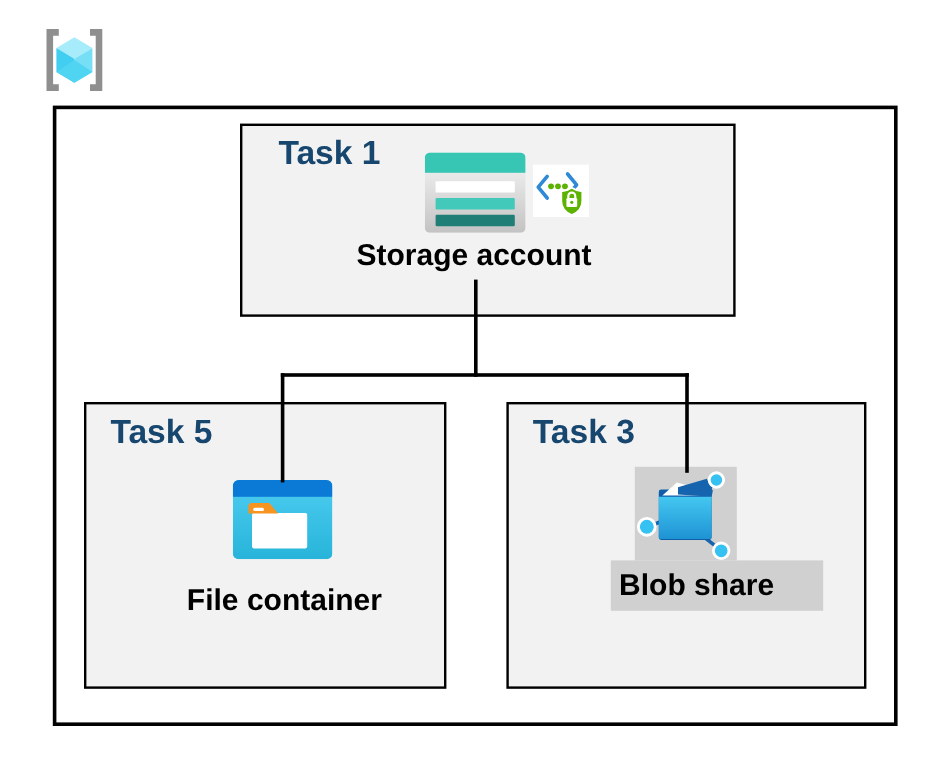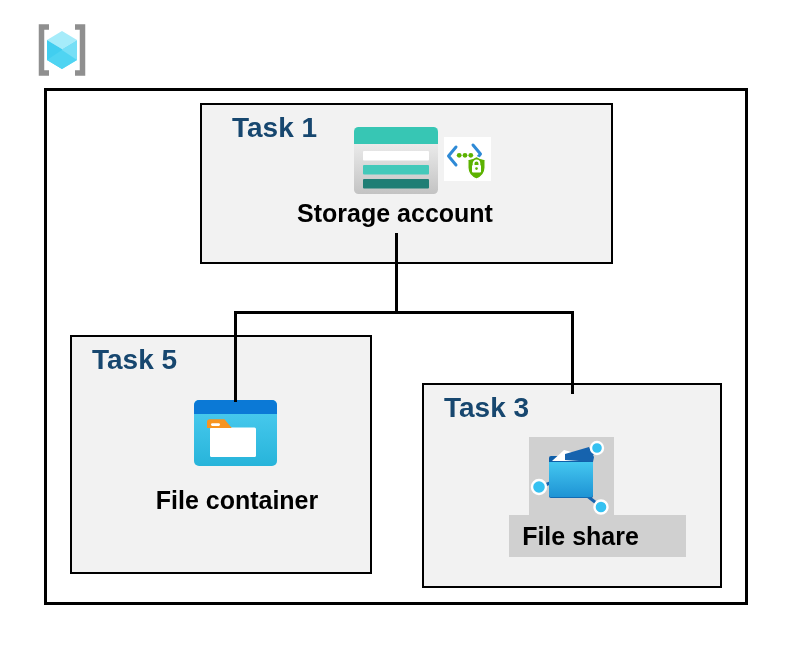--- a/index.html
+++ b/index.html
@@ -18,21 +18,21 @@
     position:absolute;left:44px;top:88px;width:704px;height:517px;
     border:3px solid #000000;box-sizing:border-box;background:#ffffff;
   }
   
   .task{
     position:absolute;background:#f2f2f2;border:2.5px solid #000000;
     box-sizing:border-box;
   }
   .task1{left:153px;top:12px;width:413px;height:161px;}
   .task2{left:23px;top:244px;width:302px;height:239px;}
-  .task3{left:375px;top:244px;width:300px;height:205px;margin-top:48px;}
+  .task3{left:375px;top:244px;width:300px;height:239px;}
   .task-label{
     position:absolute;font-size:28px;font-weight:700;color:#17476f;
     white-space:nowrap;
   }
   .task1 .task-label{left:30px;top:7px;}
   .task2 .task-label{left:20px;top:7px;}
   .task3 .task-label{left:20px;top:7px;}
   .res-label{
     position:absolute;font-size:25px;font-weight:700;color:#000000;
     text-align:center;white-space:nowrap;
@@ -158,21 +158,21 @@
           <polygon points="23,24 35,13 50,17 58,21 58,24" fill="#ffffff"></polygon>
           <polygon points="36,17 60,10 65,20 64,25 36,23" fill="#1663ae"></polygon>
           <path d="M20,25 h44 v33 q0,2.2 -2.2,2.2 h-39.6 q-2.2,0 -2.2,-2.2 z" fill="url(#fsBody)"></path>
           <circle cx="68" cy="11" r="6" fill="#35c1f1" stroke="#ffffff" stroke-width="2.4"></circle>
           <circle cx="10" cy="50" r="7" fill="#35c1f1" stroke="#ffffff" stroke-width="2.4"></circle>
           <circle cx="72" cy="70" r="6.5" fill="#35c1f1" stroke="#ffffff" stroke-width="2.4"></circle>
         </svg>
       </div>
 
       <div class="label-backdrop">
-        <div class="res-label">File share</div>
+        <div class="res-label">Blob share</div>
       </div>
     </div>
 
     <div class="conn c-v1"></div>
     <div class="conn c-h"></div>
     <div class="conn c-v2"></div>
     <div class="conn c-v3"></div>
   </div>
 </div>
 

